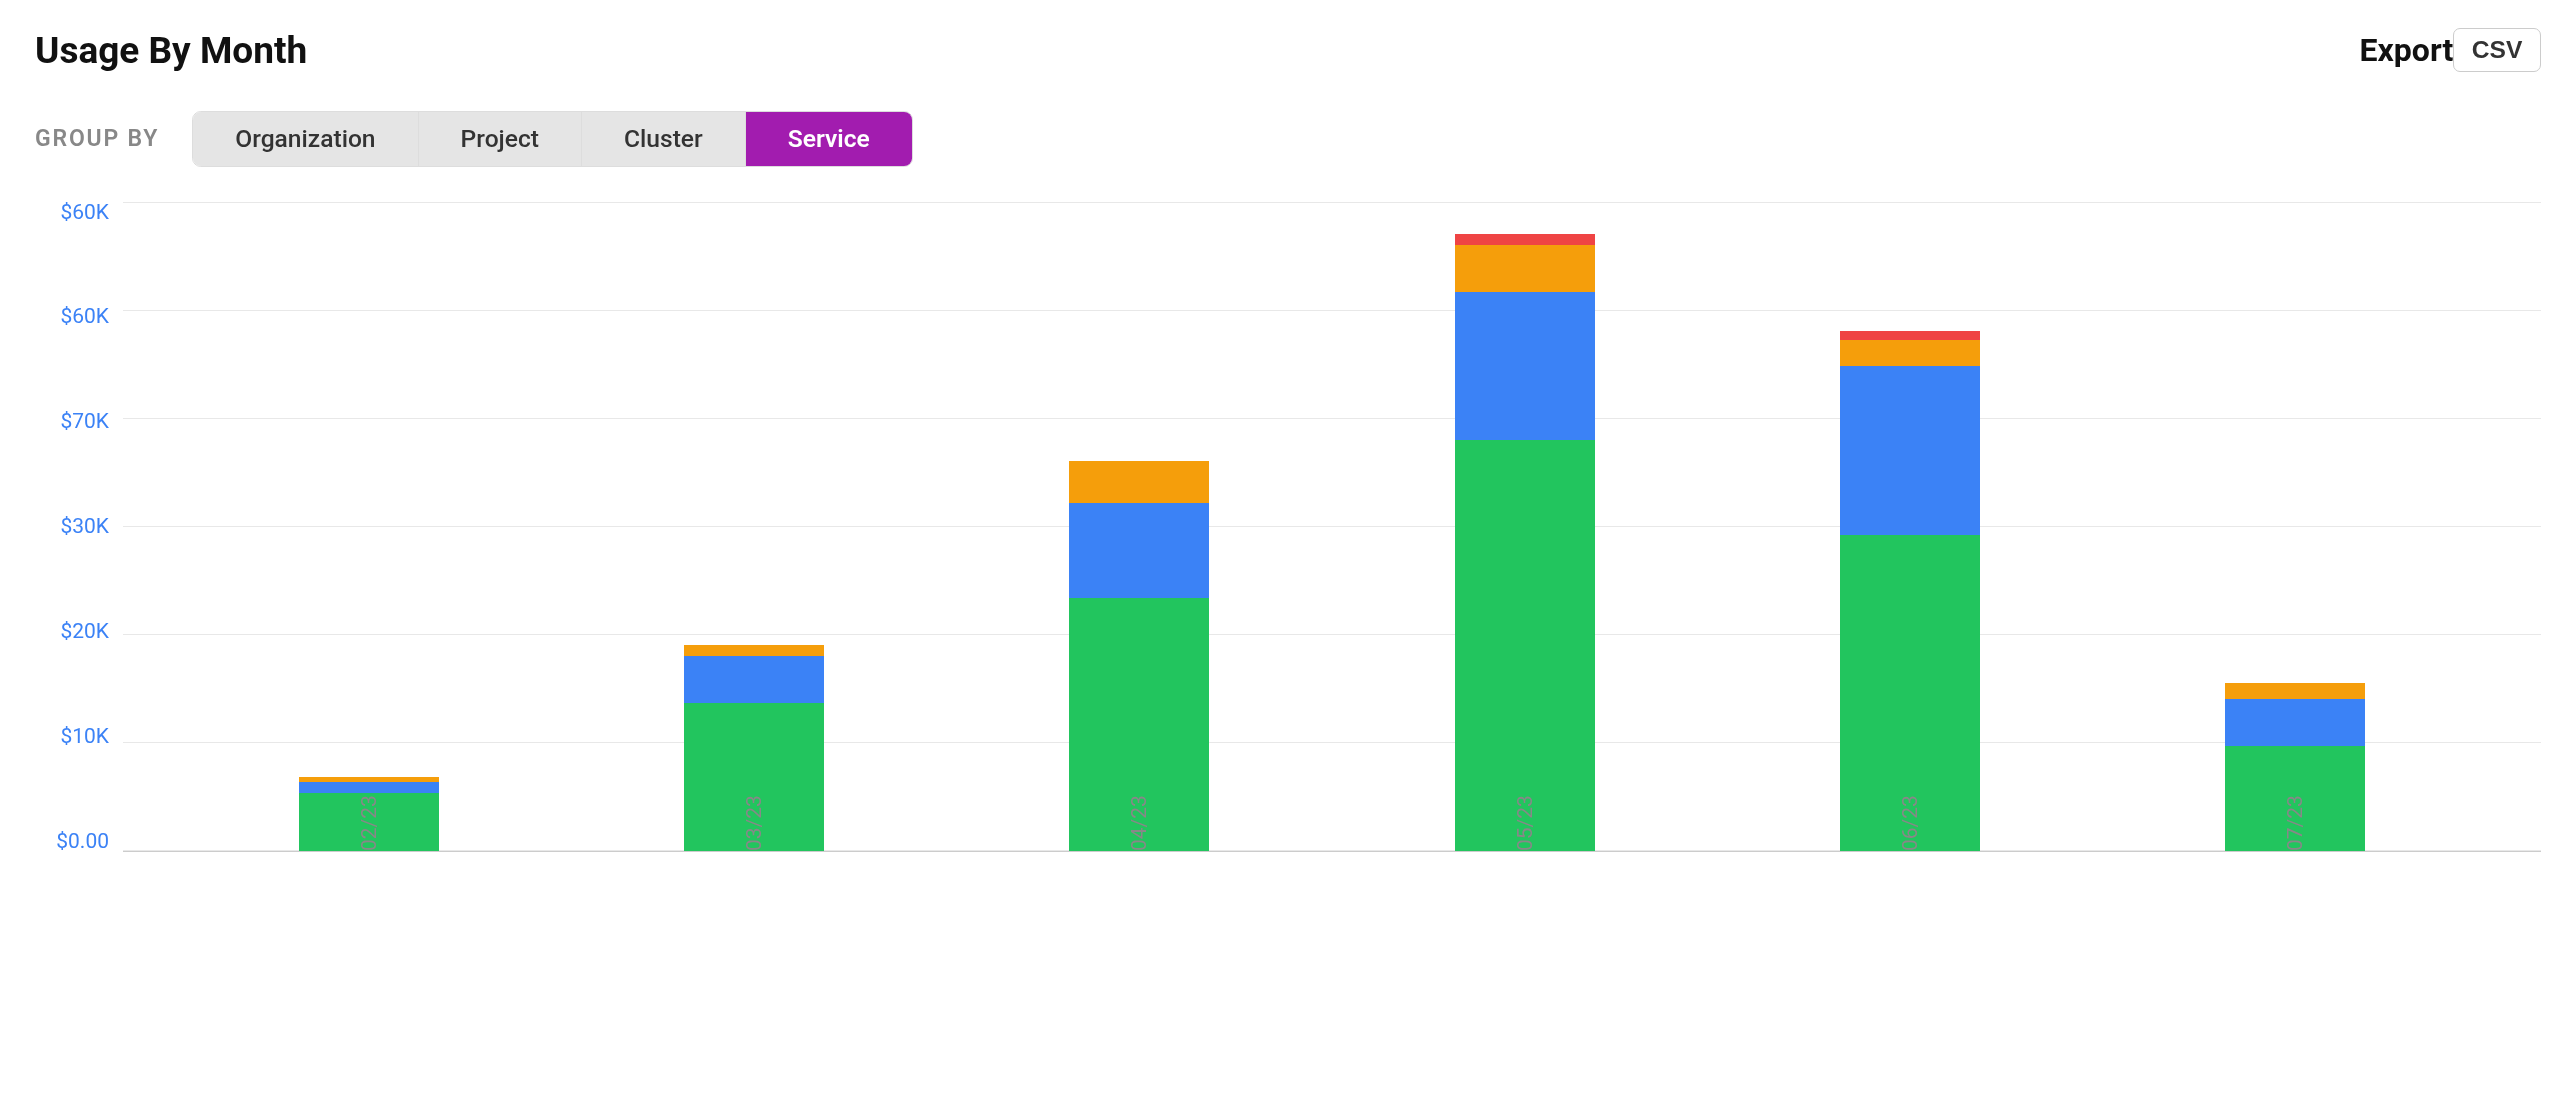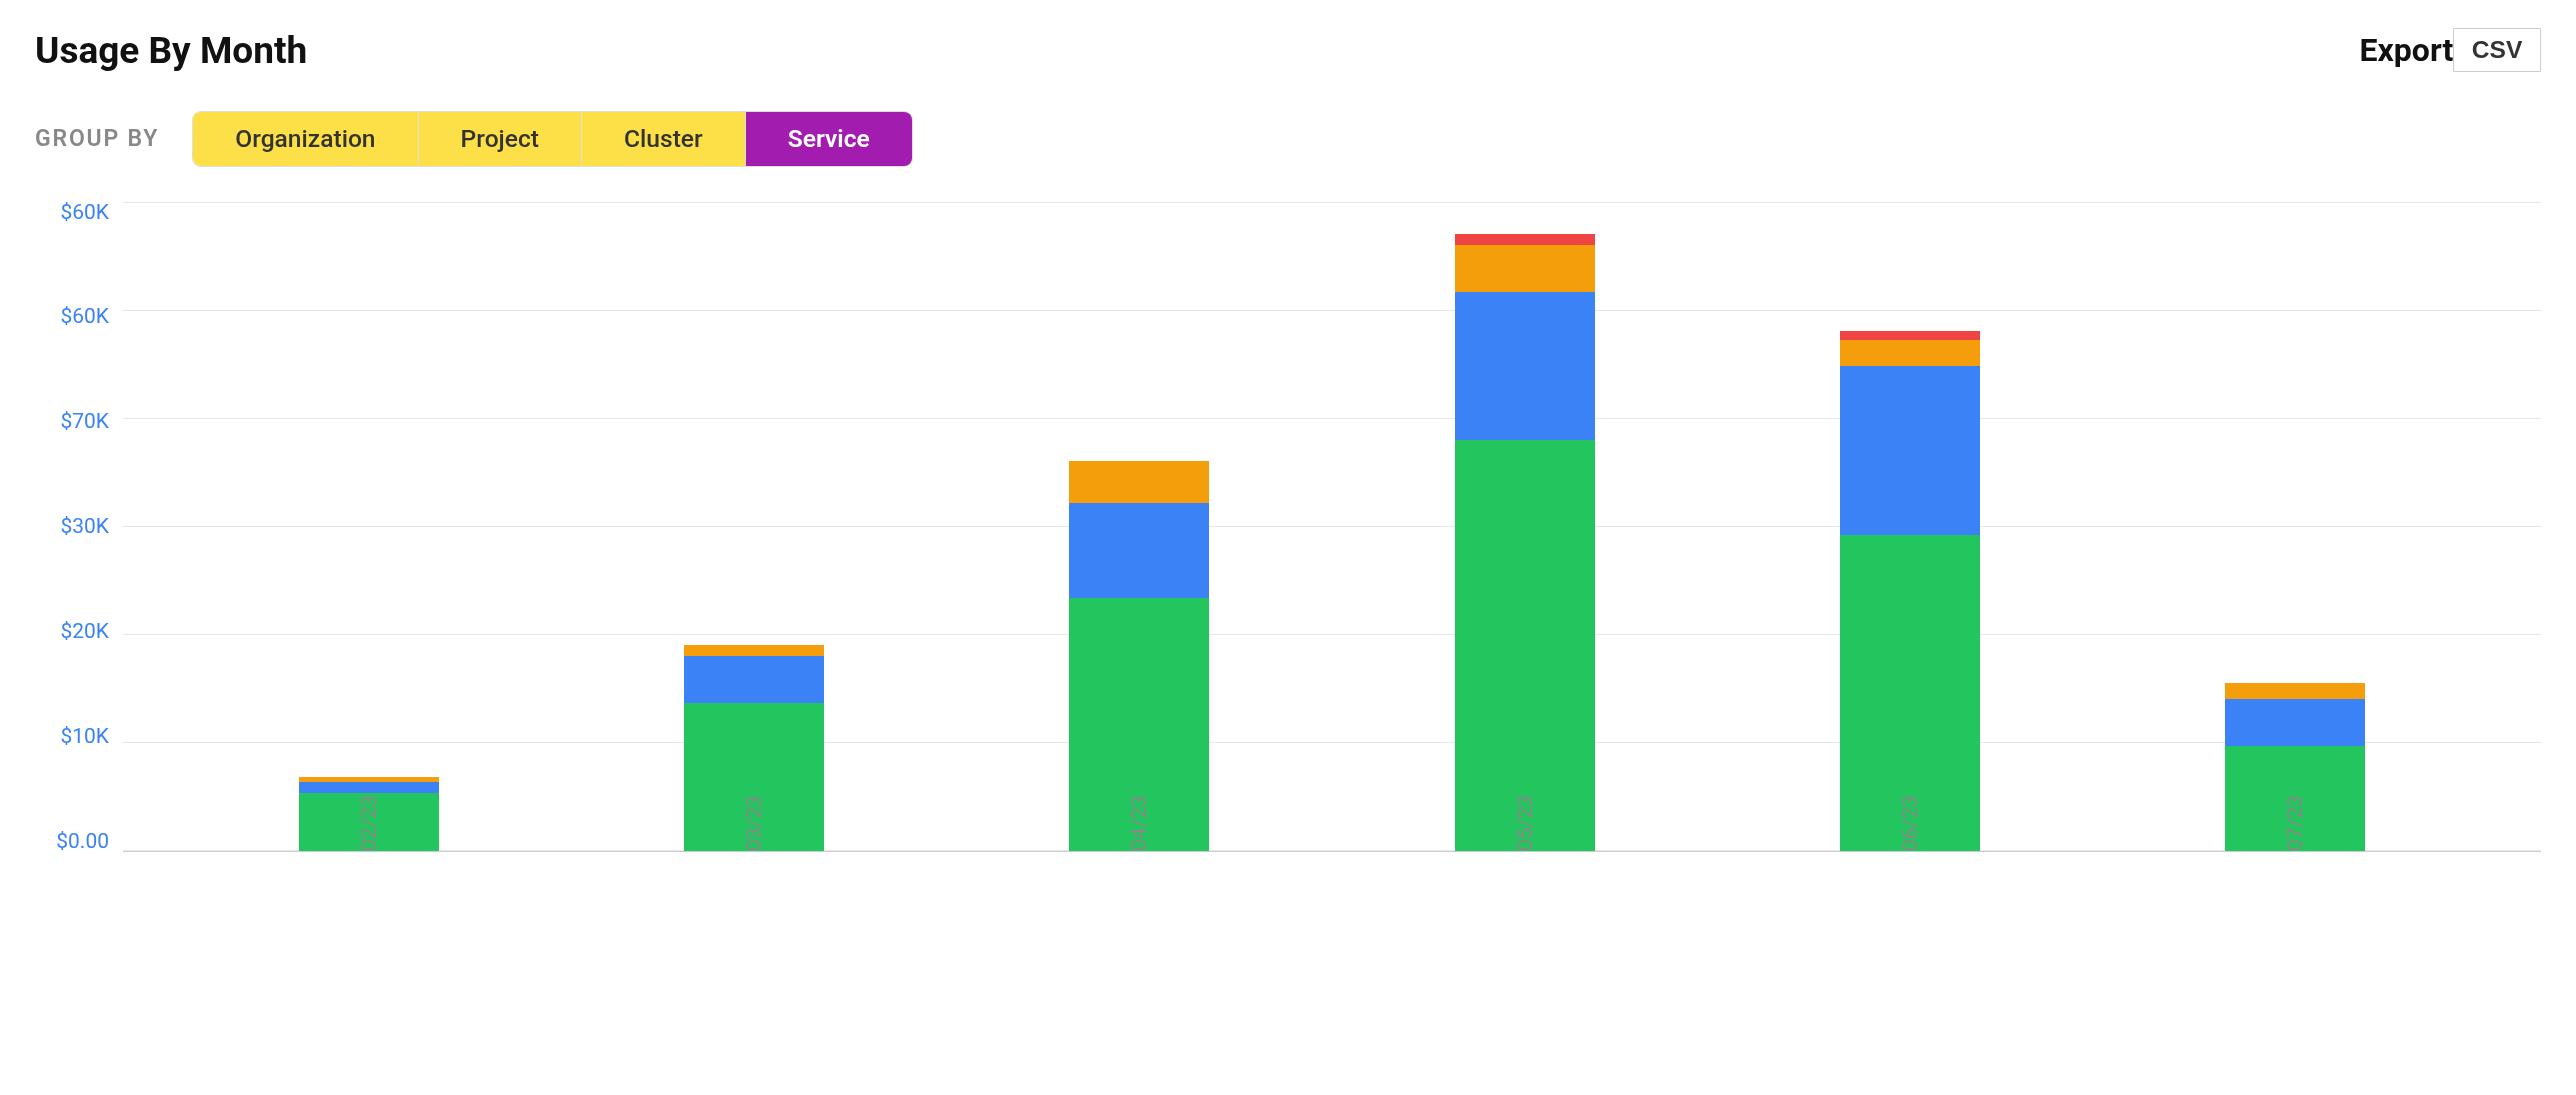--- a/index.html
+++ b/index.html
@@ -32,21 +32,21 @@
 
     .export-label {
       font-size: 32px;
       font-weight: 700;
       color: #111;
     }
 
     .csv-button {
       border: 1.8px solid #ccc;
       background: #fff;
-      border-radius: 1px;
+      border-radius: 7px;
       padding: 7px 17.6px;
       font-size: 24.6px;
       font-weight: 600;
       color: #333;
       cursor: pointer;
     }
 
     .group-by-row {
       display: flex;
       align-items: center;
@@ -67,21 +67,21 @@
       border: 1.3px solid #ddd;
       border-radius: 8.8px;
       overflow: hidden;
     }
 
     .tab-item {
       padding: 12.3px 42px;
       font-size: 24.6px;
       font-weight: 500;
       color: #333;
-      background: #fde047;
+      background: #e5e5e5;
       border-right: 1.3px solid #ddd;
       cursor: pointer;
     }
 
     .tab-item:last-child {
       border-right: none;
     }
 
     .tab-item.active {
       background: #a21caf;

